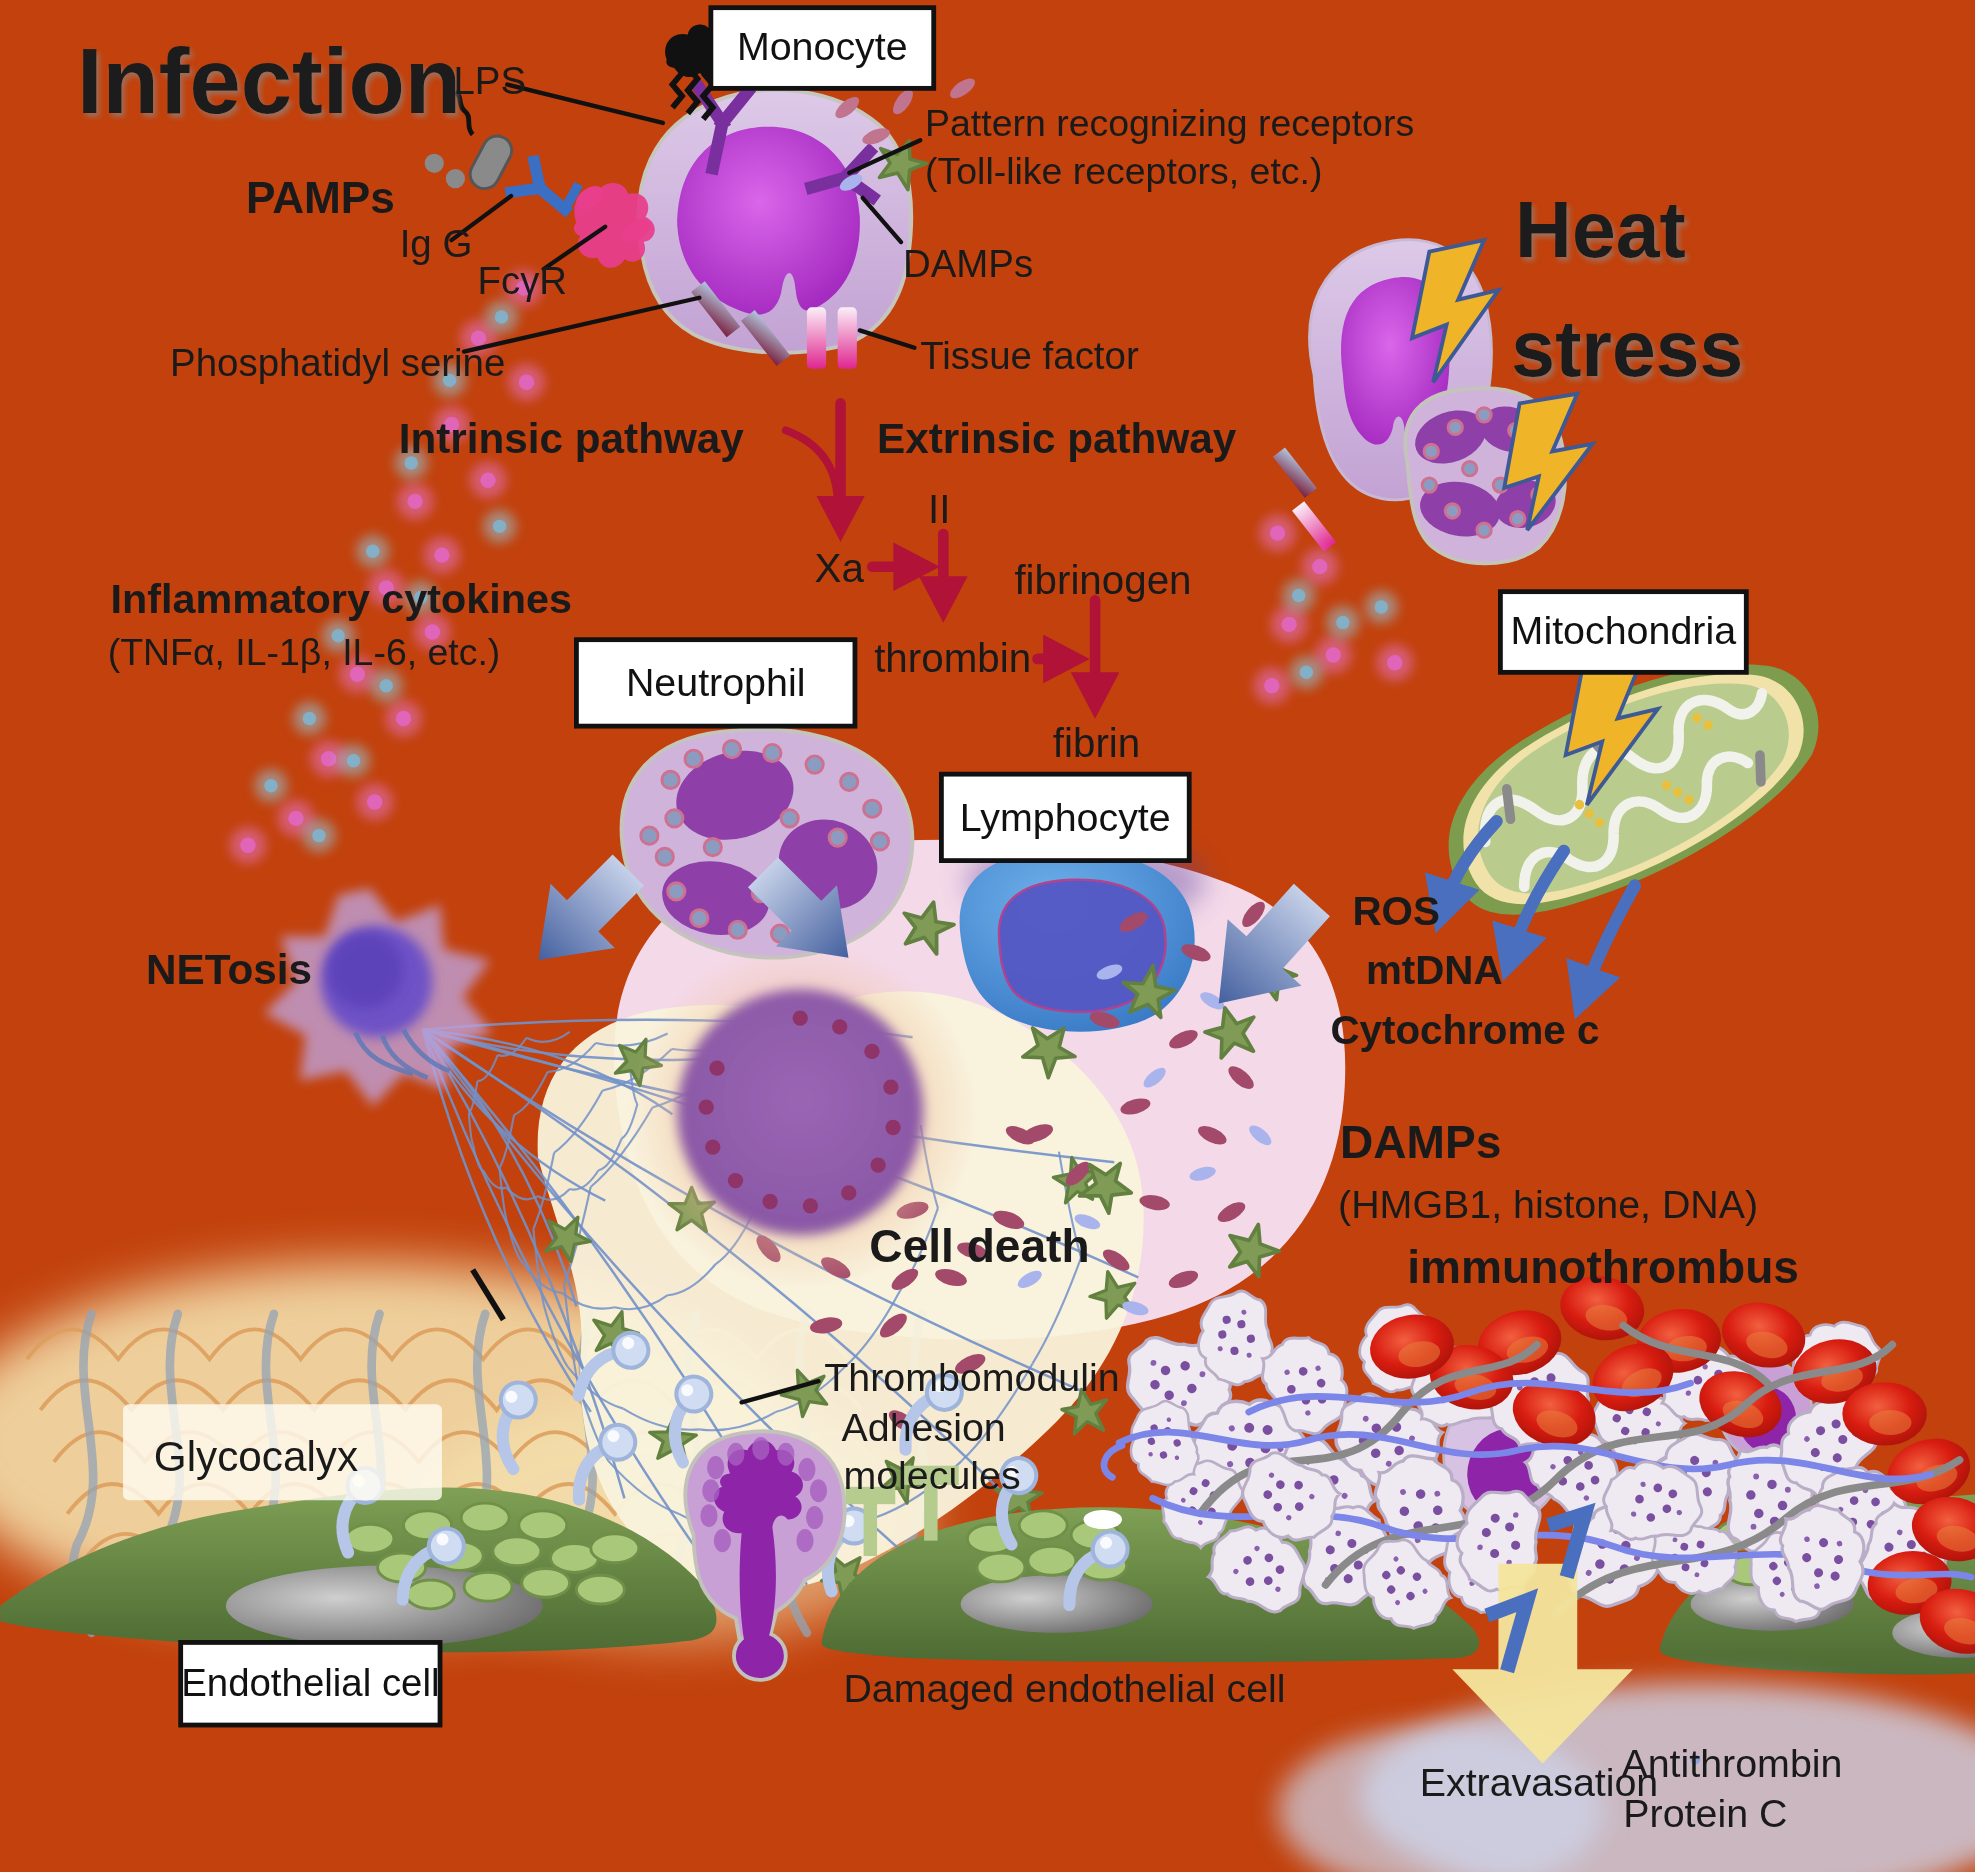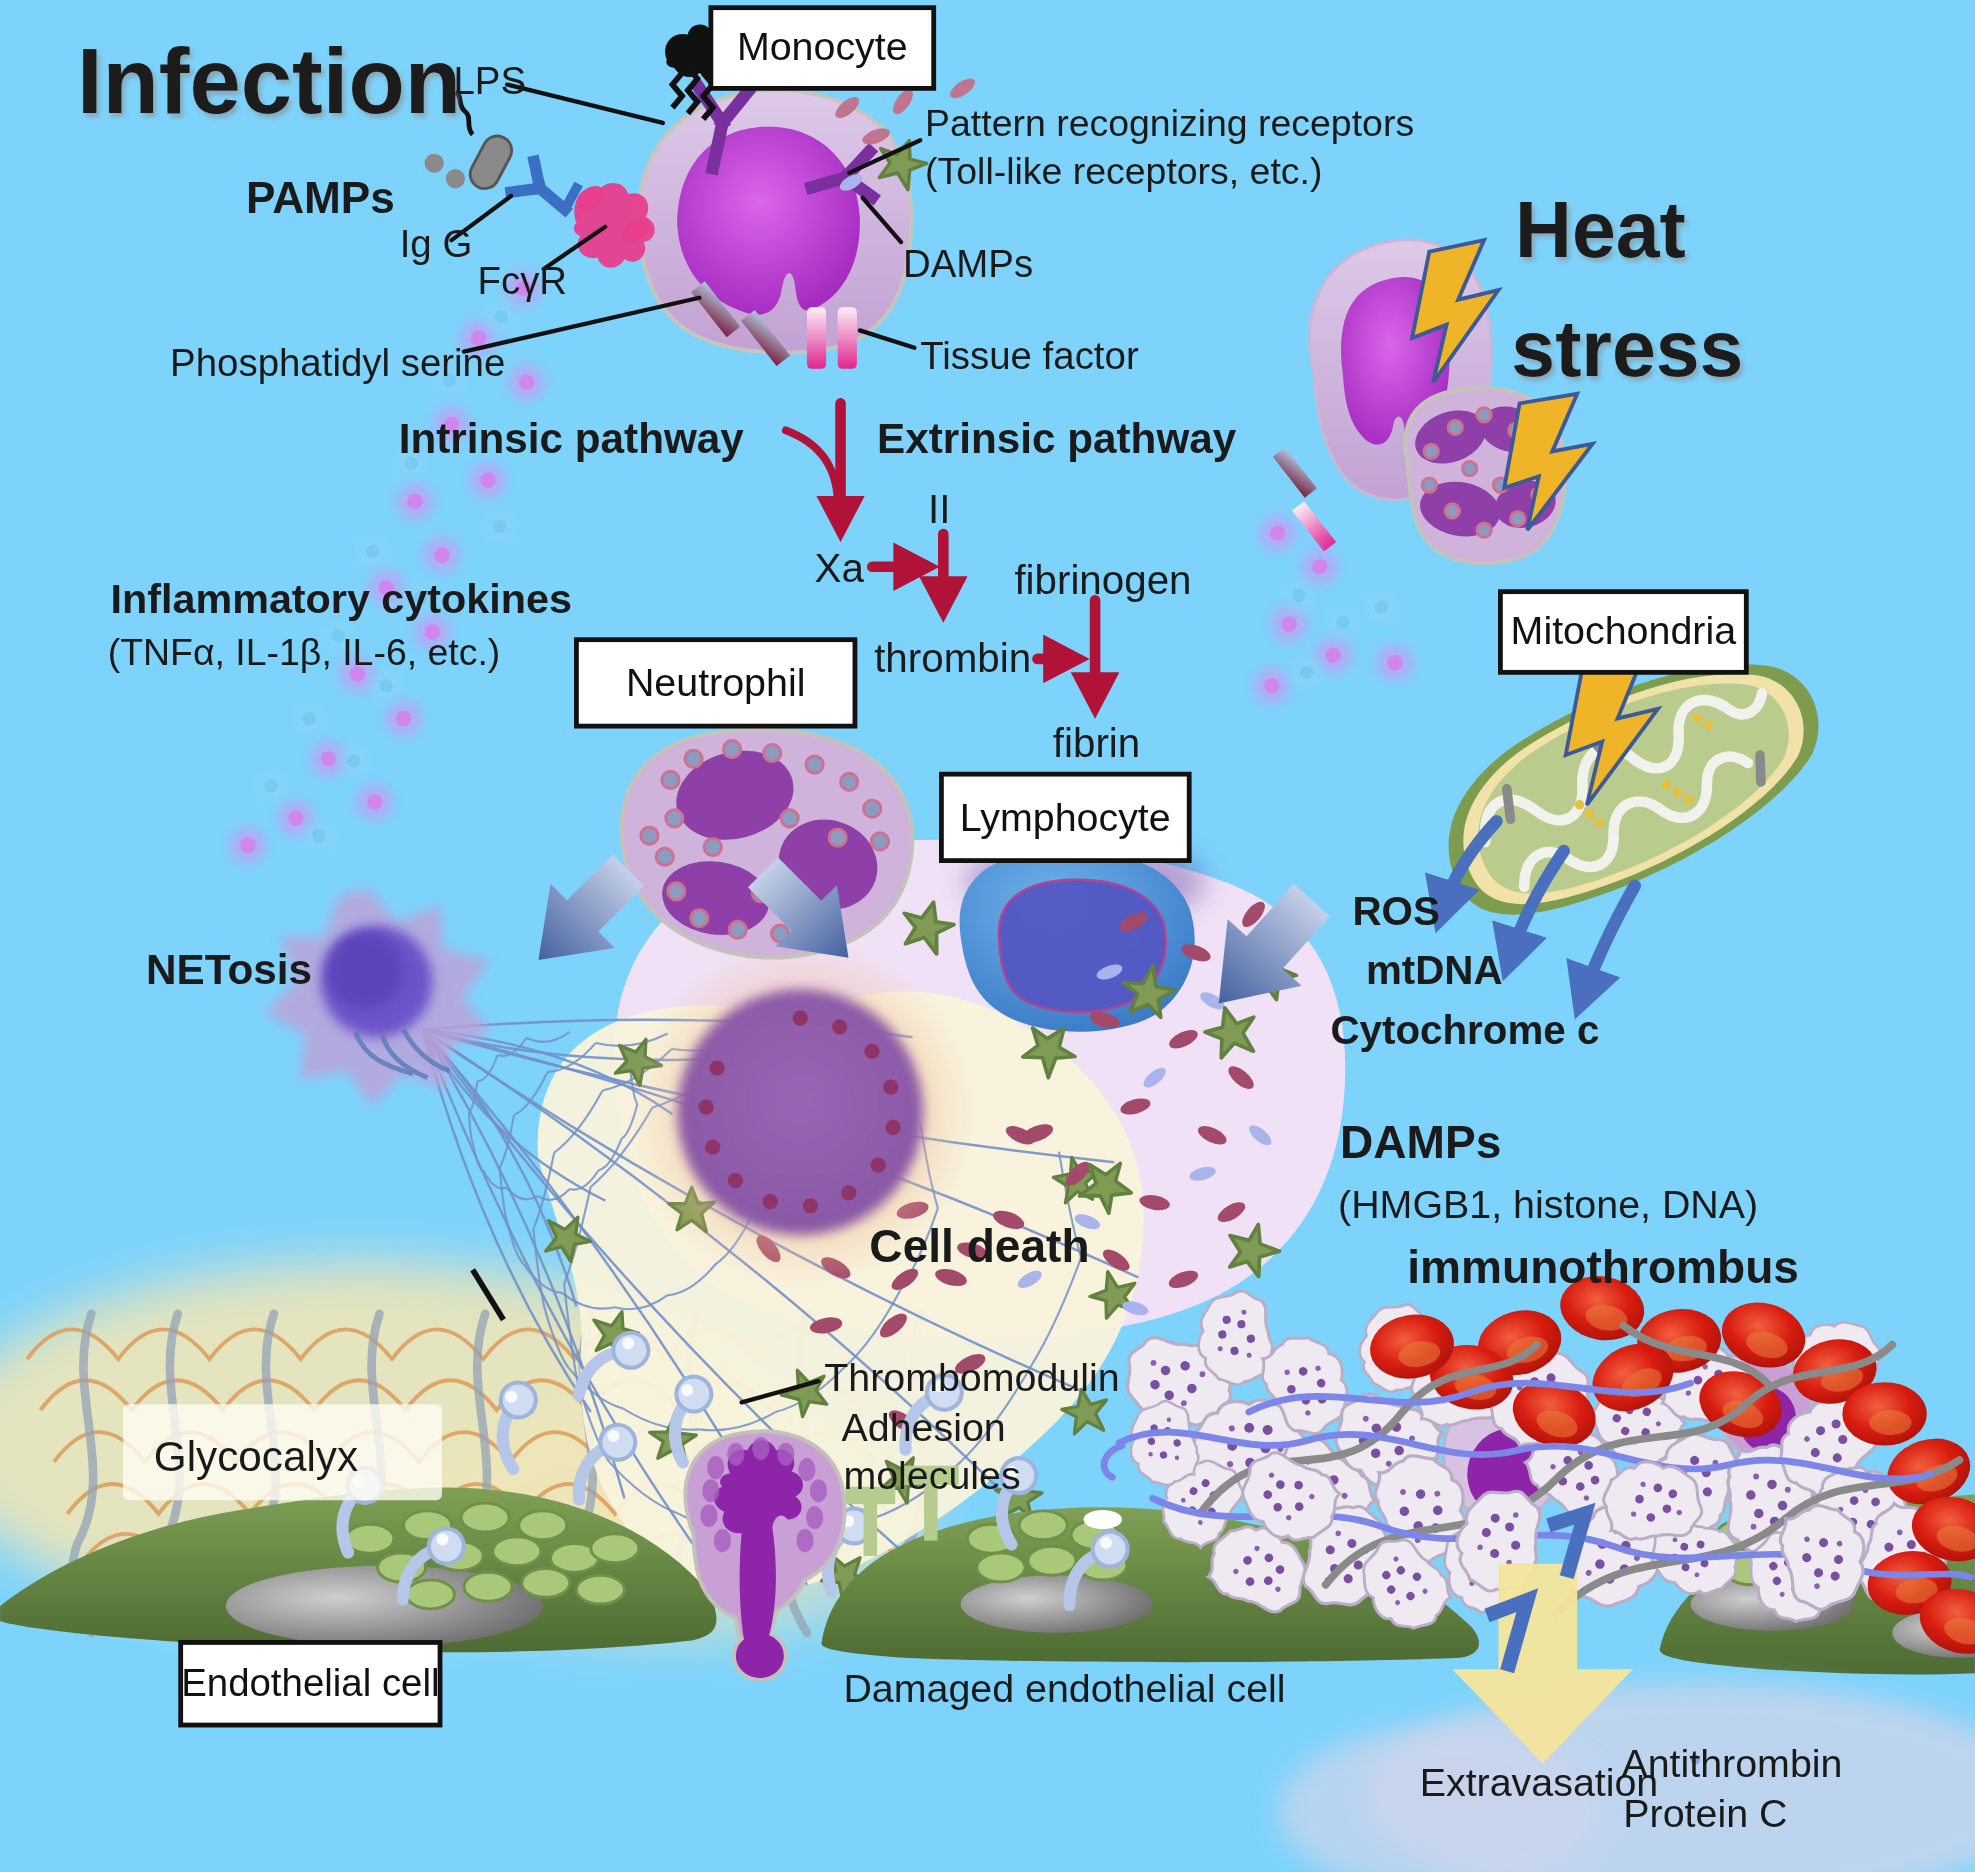--- a/index.html
+++ b/index.html
@@ -1,16 +1,16 @@
 <!DOCTYPE html>
 <html><head>
 <meta charset="utf-8">
 <style>
   html,body{margin:0;padding:0;background:#ffffff;}
-  .stage{position:relative;width:1975px;height:1872px;background:#7dd3fc;overflow:hidden;}
+  .stage{position:relative;width:1975px;height:1872px;background:#c2410c;overflow:hidden;}
   svg{display:block;}
   .t{font-family:"Liberation Sans", sans-serif; fill:#1a1a1a;}
   .b{font-weight:bold;}
   .boxlab{font-family:"Liberation Sans", sans-serif; fill:#111;}
 </style>
 </head>
 <body>
 
 <div class="stage">
 <svg width="1975" height="1872" viewBox="0 0 2056 1949" xmlns="http://www.w3.org/2000/svg">

